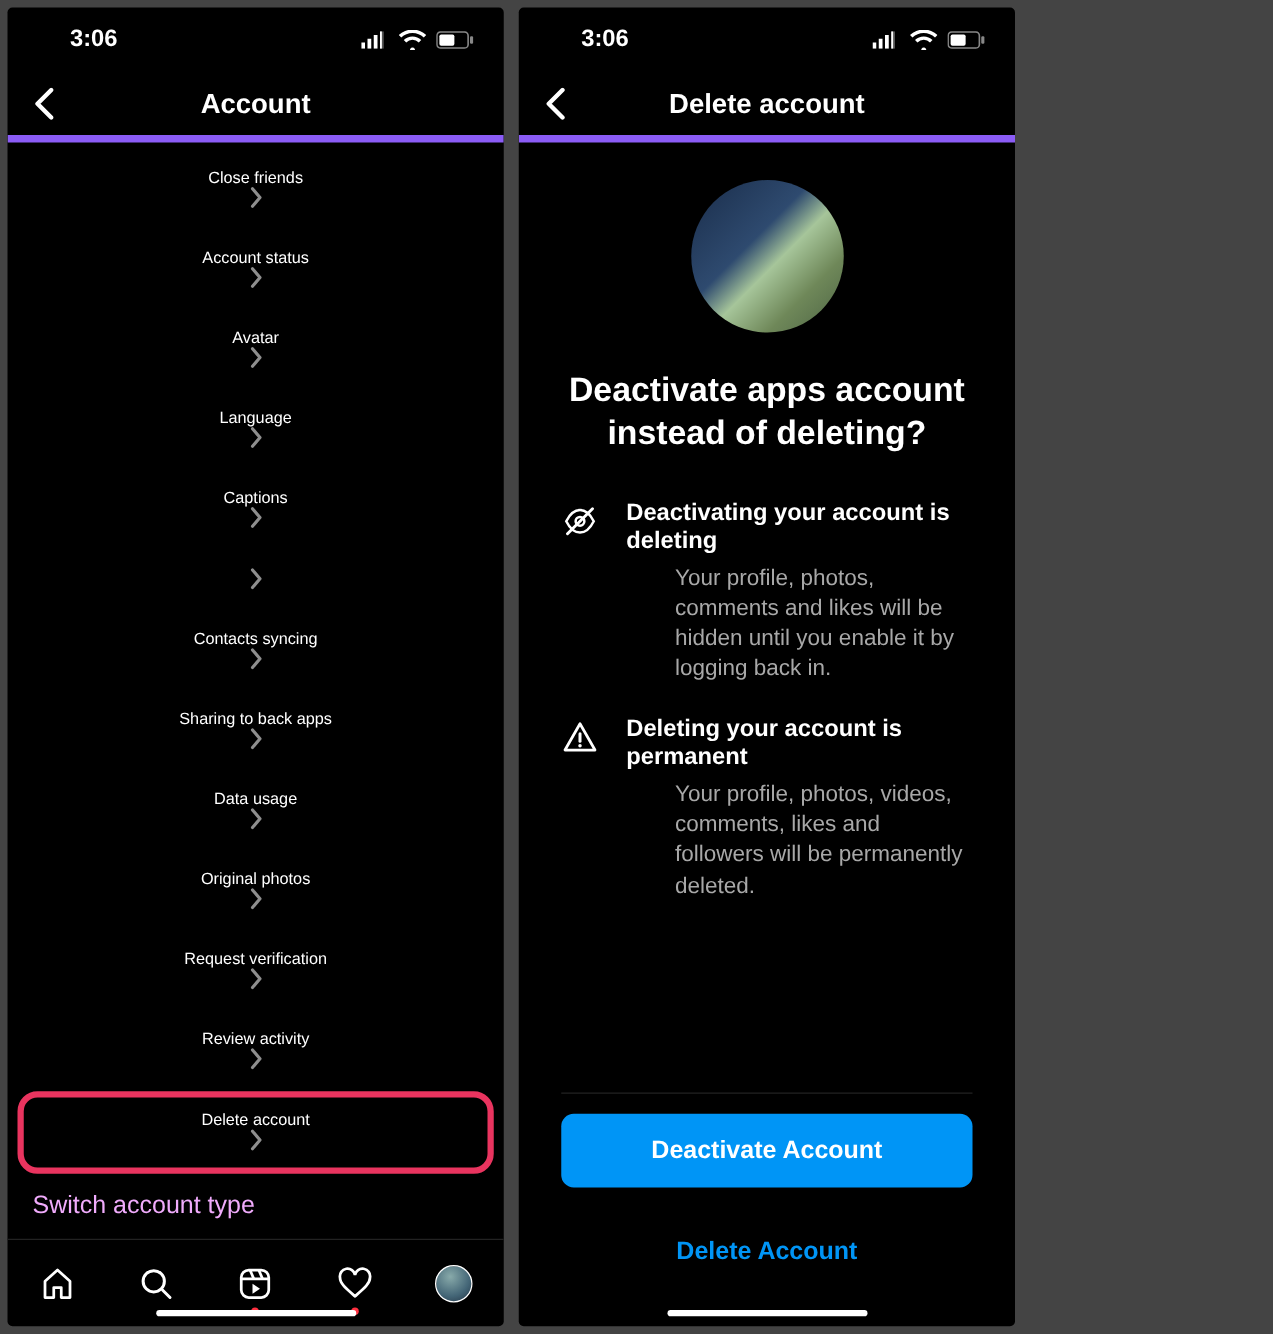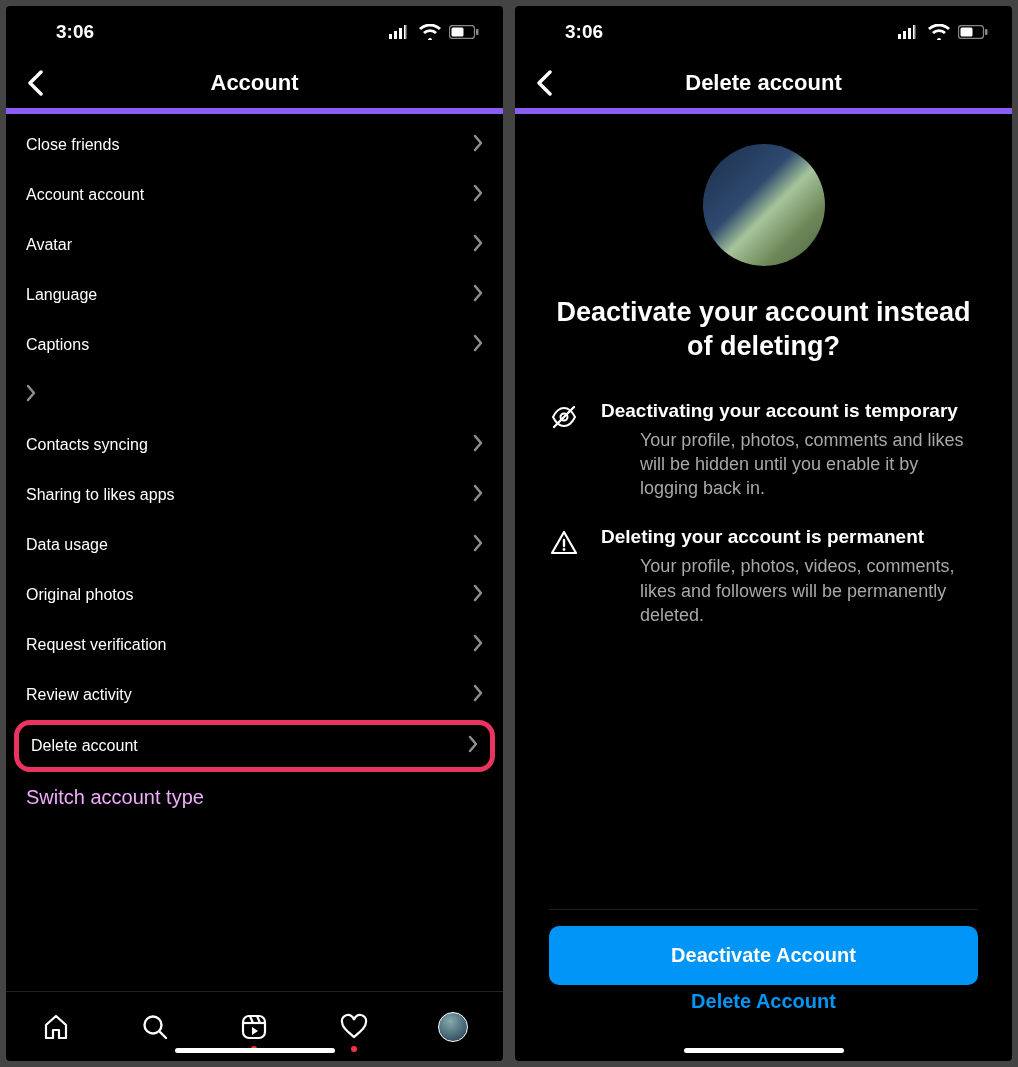--- a/index.html
+++ b/index.html
@@ -8,21 +8,21 @@
     font-family: -apple-system, BlinkMacSystemFont, "Helvetica Neue", Arial, sans-serif;
     display: flex;
     gap: 12px;
     padding: 6px;
     width: 1018px;
     height: 1067px;
   }
   .phone {
     background: #000;
     color: #fff;
-    width: 497px;
+    width: 397px;
     height: 1055px;
     border-radius: 4px;
     display: flex;
     flex-direction: column;
     position: relative;
     overflow: hidden;
   }
   
   .status-bar {
     height: 52px;
@@ -53,21 +53,22 @@
     display: flex; align-items: center; justify-content: center;
   }
   .nav-title { font-size: 22px; font-weight: 700; }
   
   .settings-list { flex: 1; overflow-y: auto; padding-top: 6px; }
   .row {
     display: flex;
     align-items: center;
     justify-content: space-between;
     padding: 14px 20px 14px 20px;
-    font-size: 16px;
+    font-size: 13px;
+    flex-direction: column;
   }
   .row .chev { color: #8e8e8e; }
   .link-row {
     padding: 14px 20px;
     font-size: 20px;
     color: #f0abfc;
   }
   .highlight-box {
     border: 5px solid #e9345f;
     border-radius: 16px;
@@ -116,21 +117,21 @@
   .bottom-actions { margin-top:auto; padding: 16px 0 48px 0; border-top: 1px solid #222; }
   .primary-btn {
     background: #0095f6;
     color: #fff;
     font-size: 20px;
     font-weight: 700;
     border: none;
     border-radius: 10px;
     width: 100%;
     padding: 18px 0;
-    margin-bottom: 5px;
+    margin-bottom: 40px;
   }
   .secondary-link { color: #0095f6; font-size: 20px; font-weight: 700; text-align:center; }
 </style>
 </head>
 <body>
 
 <div class="phone">
   <div class="status-bar">
     <span>3:06</span>
     <span class="status-icons">
@@ -162,21 +163,21 @@
   </div>
 
   <div class="settings-list">
     <div class="row">
         <span>Close friends</span>
         <span class="chev"><svg width="10" height="18" viewBox="0 0 10 18">
             <path d="M2 2 L8 9 L2 16" stroke="#8e8e8e" stroke-width="2.5" fill="none" stroke-linecap="round" stroke-linejoin="round"></path>
           </svg></span>
       </div>
     <div class="row">
-        <span>Account account</span>
+        <span>Account status</span>
         <span class="chev"><svg width="10" height="18" viewBox="0 0 10 18">
             <path d="M2 2 L8 9 L2 16" stroke="#8e8e8e" stroke-width="2.5" fill="none" stroke-linecap="round" stroke-linejoin="round"></path>
           </svg></span>
       </div>
     <div class="row">
         <span>Avatar</span>
         <span class="chev"><svg width="10" height="18" viewBox="0 0 10 18">
             <path d="M2 2 L8 9 L2 16" stroke="#8e8e8e" stroke-width="2.5" fill="none" stroke-linecap="round" stroke-linejoin="round"></path>
           </svg></span>
       </div>
@@ -197,21 +198,21 @@
             <path d="M2 2 L8 9 L2 16" stroke="#8e8e8e" stroke-width="2.5" fill="none" stroke-linecap="round" stroke-linejoin="round"></path>
           </svg></span>
       </div>
     <div class="row">
         <span>Contacts syncing</span>
         <span class="chev"><svg width="10" height="18" viewBox="0 0 10 18">
             <path d="M2 2 L8 9 L2 16" stroke="#8e8e8e" stroke-width="2.5" fill="none" stroke-linecap="round" stroke-linejoin="round"></path>
           </svg></span>
       </div>
     <div class="row">
-        <span>Sharing to likes apps</span>
+        <span>Sharing to back apps</span>
         <span class="chev"><svg width="10" height="18" viewBox="0 0 10 18">
             <path d="M2 2 L8 9 L2 16" stroke="#8e8e8e" stroke-width="2.5" fill="none" stroke-linecap="round" stroke-linejoin="round"></path>
           </svg></span>
       </div>
     <div class="row">
         <span>Data usage</span>
         <span class="chev"><svg width="10" height="18" viewBox="0 0 10 18">
             <path d="M2 2 L8 9 L2 16" stroke="#8e8e8e" stroke-width="2.5" fill="none" stroke-linecap="round" stroke-linejoin="round"></path>
           </svg></span>
       </div>
@@ -305,32 +306,32 @@
     <div class="back-arrow">
       <svg width="16" height="26" viewBox="0 0 16 26">
           <path d="M14 2 L3 13 L14 24" stroke="#fff" stroke-width="3.5" fill="none" stroke-linecap="round" stroke-linejoin="round"></path>
         </svg>
     </div>
     <div class="nav-title">Delete account</div>
   </div>
 
   <div class="content">
     <div class="big-avatar"></div>
-    <div class="heading">Deactivate your account instead of deleting?</div>
+    <div class="heading">Deactivate apps account instead of deleting?</div>
 
     <div class="info-row">
       <div class="info-icon">
         <svg width="30" height="30" viewBox="0 0 30 30">
             <path d="M4 15 C7 9 11 6 15 6 C19 6 23 9 26 15 C23 21 19 24 15 24 C11 24 7 21 4 15 Z" fill="none" stroke="#fff" stroke-width="2"></path>
             <circle cx="15" cy="15" r="3.5" fill="none" stroke="#fff" stroke-width="2"></circle>
             <line x1="5" y1="25" x2="25" y2="5" stroke="#fff" stroke-width="2.3" stroke-linecap="round"></line>
           </svg>
       </div>
       <div>
-        <div class="info-title">Deactivating your account is temporary</div>
+        <div class="info-title">Deactivating your account is deleting</div>
         <div class="info-desc">Your profile, photos, comments and likes will be hidden until you enable it by logging back in.</div>
       </div>
     </div>
 
     <div class="info-row">
       <div class="info-icon">
         <svg width="30" height="30" viewBox="0 0 30 30">
             <path d="M15 4 L27 25 H3 Z" fill="none" stroke="#fff" stroke-width="2.2" stroke-linejoin="round"></path>
             <line x1="15" y1="12" x2="15" y2="18" stroke="#fff" stroke-width="2.4" stroke-linecap="round"></line>
             <circle cx="15" cy="21.5" r="1.4" fill="#fff"></circle>

